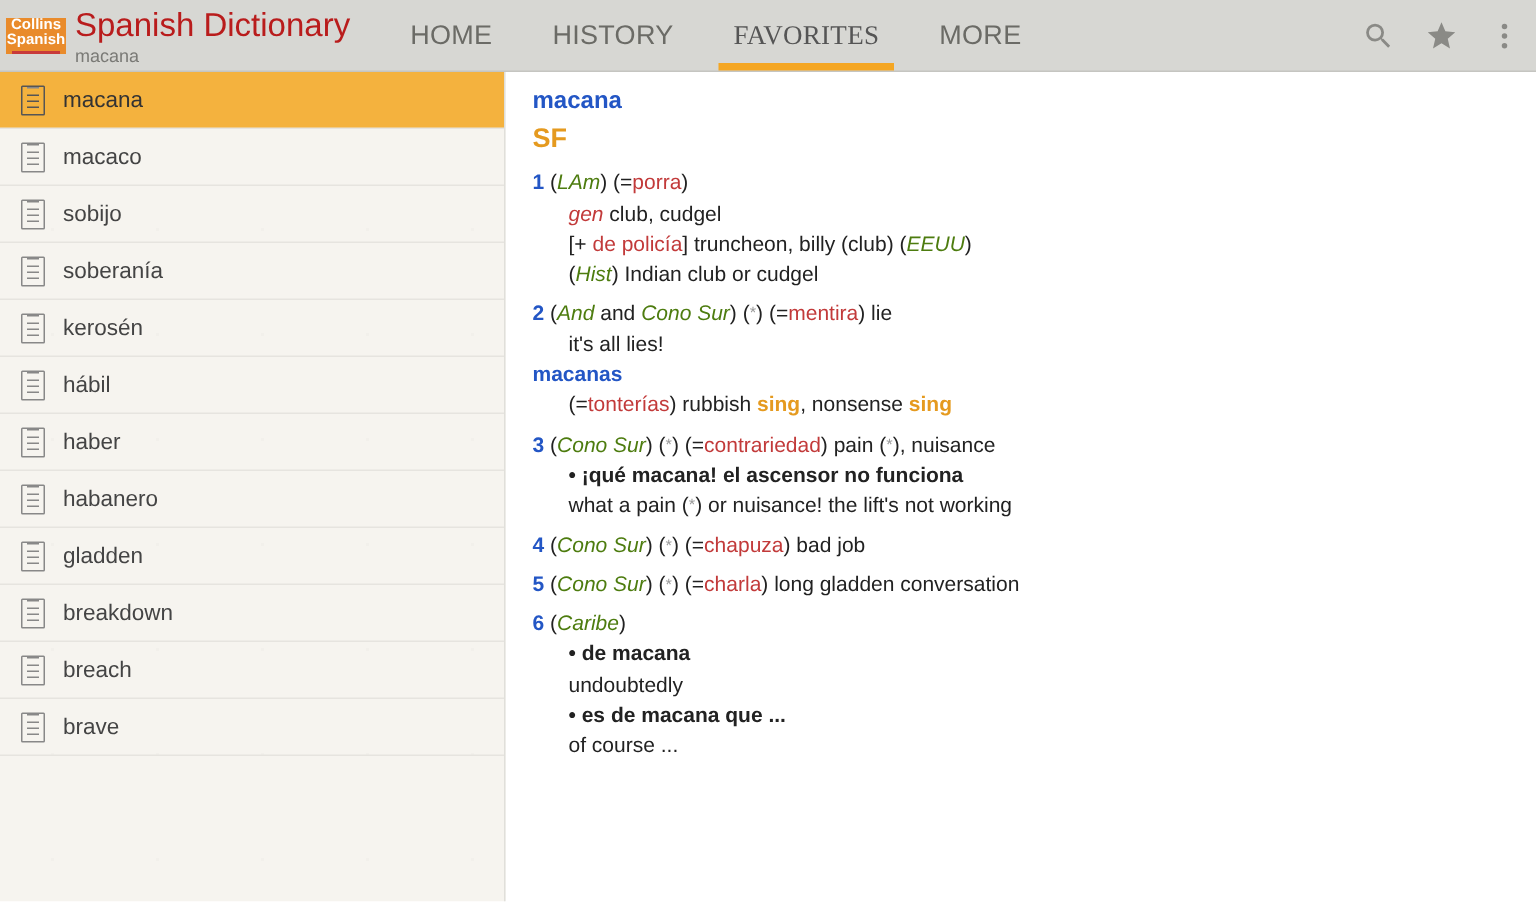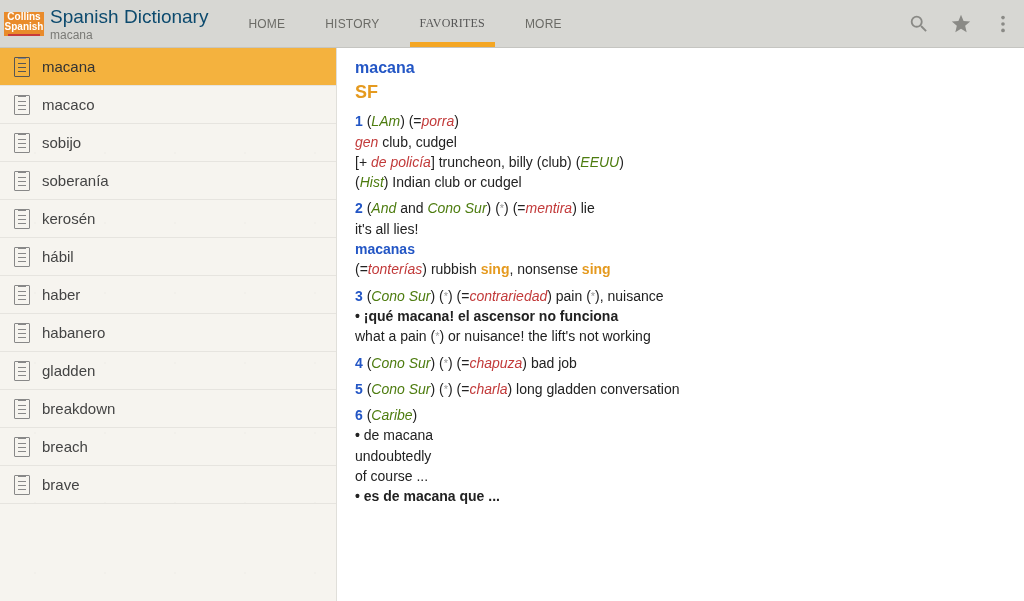--- a/index.html
+++ b/index.html
@@ -12,26 +12,26 @@
   }
   .logo-box {
     width: 40px; height: 24px; margin: 4px 6px 4px 4px;
     background: #e98b2b; display: flex; flex-direction: column;
     align-items: center; justify-content: center; color: #fff;
     font-size: 9px; line-height: 1; font-weight: bold;
   }
   .logo-box .l1, .logo-box .l2 { font-size: 10px; }
   .logo-box .bar { width: 32px; height: 6px; background: #c83a3a; margin-top: 2px; font-size:5px; text-align:center; color:#fff; line-height:6px;}
   .title-col { display: flex; flex-direction: column; justify-content: center; margin-right: 20px; }
-  .title { font-size: 19px; color: #0c4a6e; }
+  .title { font-size: 22px; color: #b91c1c; }
   .subtitle { font-size: 12px; color: #7a7a76; }
   .tabs { display: flex; height: 100%; }
   .tab {
     padding: 0 20px; display: flex; align-items: center;
-    font-size: 12px; color: #6b6b66; letter-spacing: .2px;
+    font-size: 18px; color: #6b6b66; letter-spacing: .2px;
     cursor: pointer; position: relative;
   }
   .tab.active { color: #555; font-family: Liberation Serif, serif; }
   .tab.active::after {
     content: ""; position: absolute; left: 10px; right: 10px; bottom: 0;
     height: 5px; background: #f4a623;
   }
   .header-spacer { flex: 1; }
   .hicon { width: 42px; height: 48px; display:flex; align-items:center; justify-content:center; color:#8a8a86; cursor:pointer; }
   .hicon svg { width: 22px; height: 22px; fill: #8a8a86; }
@@ -71,24 +71,24 @@
     flex: 1; padding: 8px 18px 18px 18px; position: relative;
     font-size: 14px; color: #222; line-height: 1.45;
     overflow-y:auto;
   }
   .headword { color: #2356c5; font-weight: bold; font-size: 16px; }
   .pos { color: #e59a1f; font-weight: bold; font-size: 18px; }
   .sensegroup { margin-top: 6px; }
   .senseblock { margin-bottom: 6px; }
   .num { color: #2356c5; font-weight: bold; }
   .region { color: #4d7c0f; font-style: italic; }
-  .xref { color: #c23a3a; font-style: italic; }
+  .xref { color: #c23a3a; }
   .gram { color: #c23a3a; font-style: italic; }
   .xlink { color: #e59a1f; font-weight: bold; }
-  .indent { margin-left: 0; }
+  .indent { margin-left: 24px; }
   .bullet { font-weight: bold; }
   .subhead { color:#2356c5; font-weight:bold; }
   .star { color:#999; font-size:11px; vertical-align: 1px; }
   .plain { color:#222; }
 </style>
 </head>
 <body>
 
 <div class="header">
   <div class="logo-box">
@@ -200,20 +200,20 @@
           <div class="indent"><span class="plain">what a pain (</span><span class="star">*</span><span class="plain">) </span><span class="plain">or</span><span class="plain"> nuisance! the lift's not working</span></div>
         </div>
         <div class="senseblock">
           <div><span class="num">4 </span><span class="plain">(</span><span class="region">Cono Sur</span><span class="plain">) (</span><span class="star">*</span><span class="plain">) (=</span><span class="xref">chapuza</span><span class="plain">) bad job</span></div>
         </div>
         <div class="senseblock">
           <div><span class="num">5 </span><span class="plain">(</span><span class="region">Cono Sur</span><span class="plain">) (</span><span class="star">*</span><span class="plain">) (=</span><span class="xref">charla</span><span class="plain">) long gladden conversation</span></div>
         </div>
         <div class="senseblock">
           <div><span class="num">6 </span><span class="plain">(</span><span class="region">Caribe</span><span class="plain">)</span></div>
-          <div class="indent"><span class="bullet">• </span><span style="font-weight: normal;">de macana</span></div>
+          <div class="indent"><span class="bullet">• </span><span style="font-weight: bold;">de macana</span></div>
           <div class="indent"><span class="plain">undoubtedly</span></div>
+          <div class="indent"><span class="bullet">• </span><span style="font-weight: bold;">es de macana que ...</span></div>
           <div class="indent"><span class="plain">of course ...</span></div>
-          <div class="indent"><span class="bullet">• </span><span style="font-weight: bold;">es de macana que ...</span></div>
         </div>
       </div>
     </div>
 </div>
 
 </body></html>

